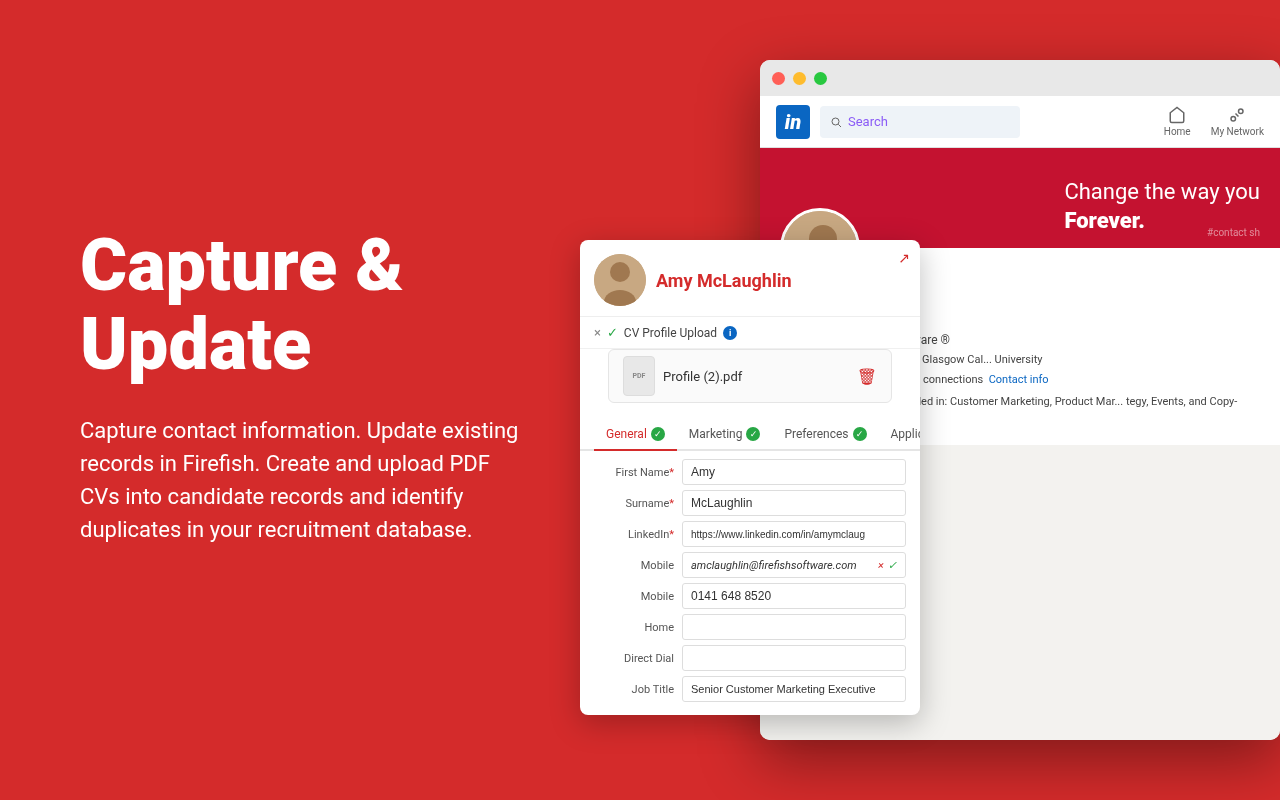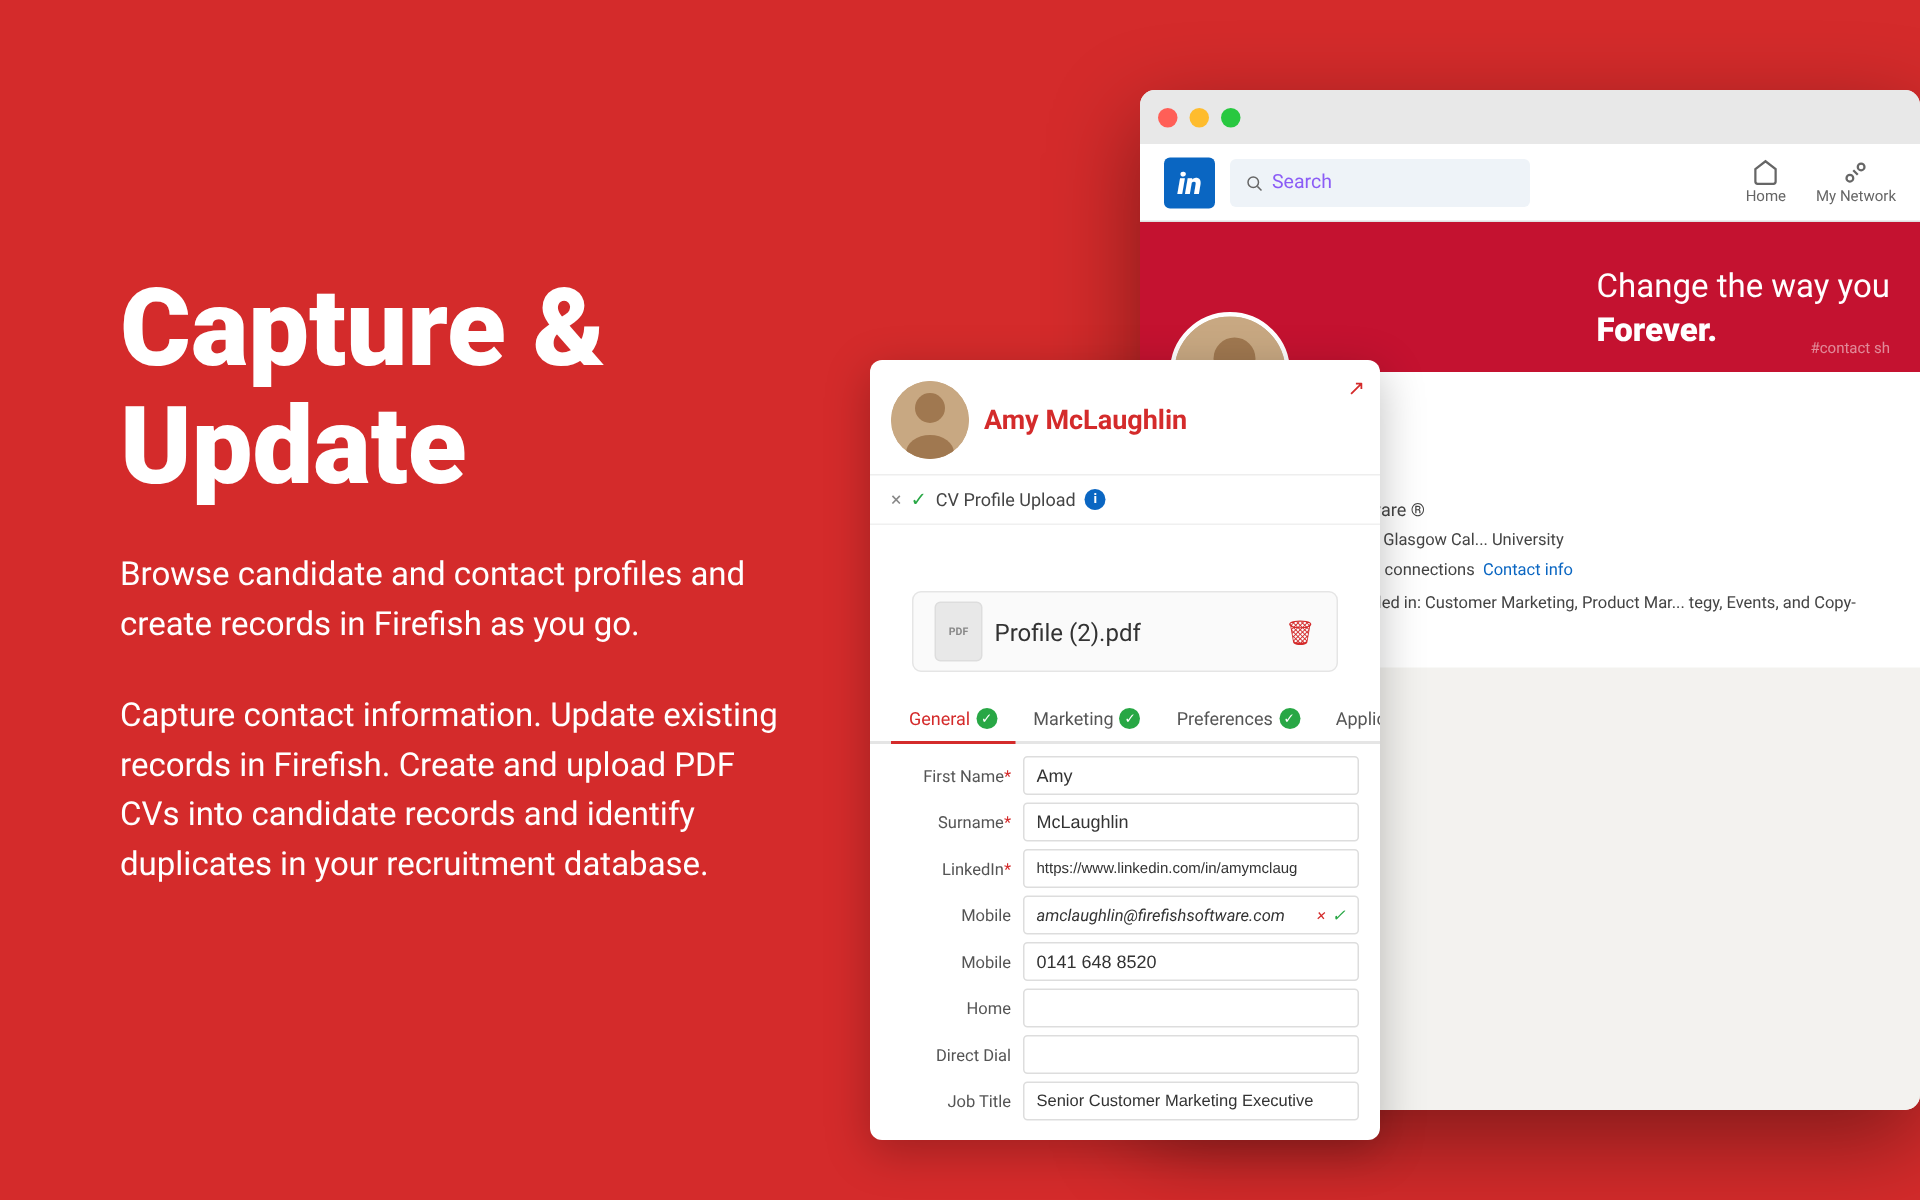--- a/index.html
+++ b/index.html
@@ -338,21 +338,21 @@
       align-items: center;
       justify-content: center;
       font-size: 9px;
       font-weight: 700;
       color: #d42b2b;
       border: 1px solid #ddd;
       flex-direction: column;
     }
 
     .ff-filename {
-      font-size: 16px;
+      font-size: 13px;
       color: #333;
       flex: 1;
     }
 
     .trash-icon {
       color: #d42b2b;
       font-size: 16px;
       cursor: pointer;
     }
 
@@ -474,21 +474,20 @@
       font-size: 10px;
     }
   </style>
 </head>
 <body>
 
 <div class="main-container">
 
   <div class="left-content">
     <h1 class="headline">Capture &amp; Update</h1>
-    <p class="body-text">Browse candidate and contact profiles and create records in Firefish as you go.</p>
     <p class="body-text">Capture contact information. Update existing records in Firefish. Create and upload PDF CVs into candidate records and identify duplicates in your recruitment database.</p>
   </div>
 
   <div class="right-content">
 
     <div class="browser-window">
       <div class="browser-titlebar">
         <div class="traffic-light tl-red"></div>
         <div class="traffic-light tl-yellow"></div>
         <div class="traffic-light tl-green"></div>
@@ -591,21 +590,21 @@
         <div class="ff-ext-icon">↗</div>
       </div>
 
       <div class="ff-upload-row">
         <span style="color:#888; font-size:13px;">×</span>
         <span style="color:#28a745; font-size:13px;">✓</span>
         <span class="ff-upload-label">CV Profile Upload</span>
         <span class="info-icon">i</span>
       </div>
 
-      <div style="padding: 0 14px 8px; margin-top: 44px;">
+      <div style="padding: 0 14px 8px;">
         <div class="ff-file-row">
           <div class="pdf-icon">
             <span style="font-size:7px; color:#888;">PDF</span>
           </div>
           <span class="ff-filename">Profile (2).pdf</span>
           <span class="trash-icon">🗑</span>
         </div>
       </div>
 
       <div class="ff-tabs">

